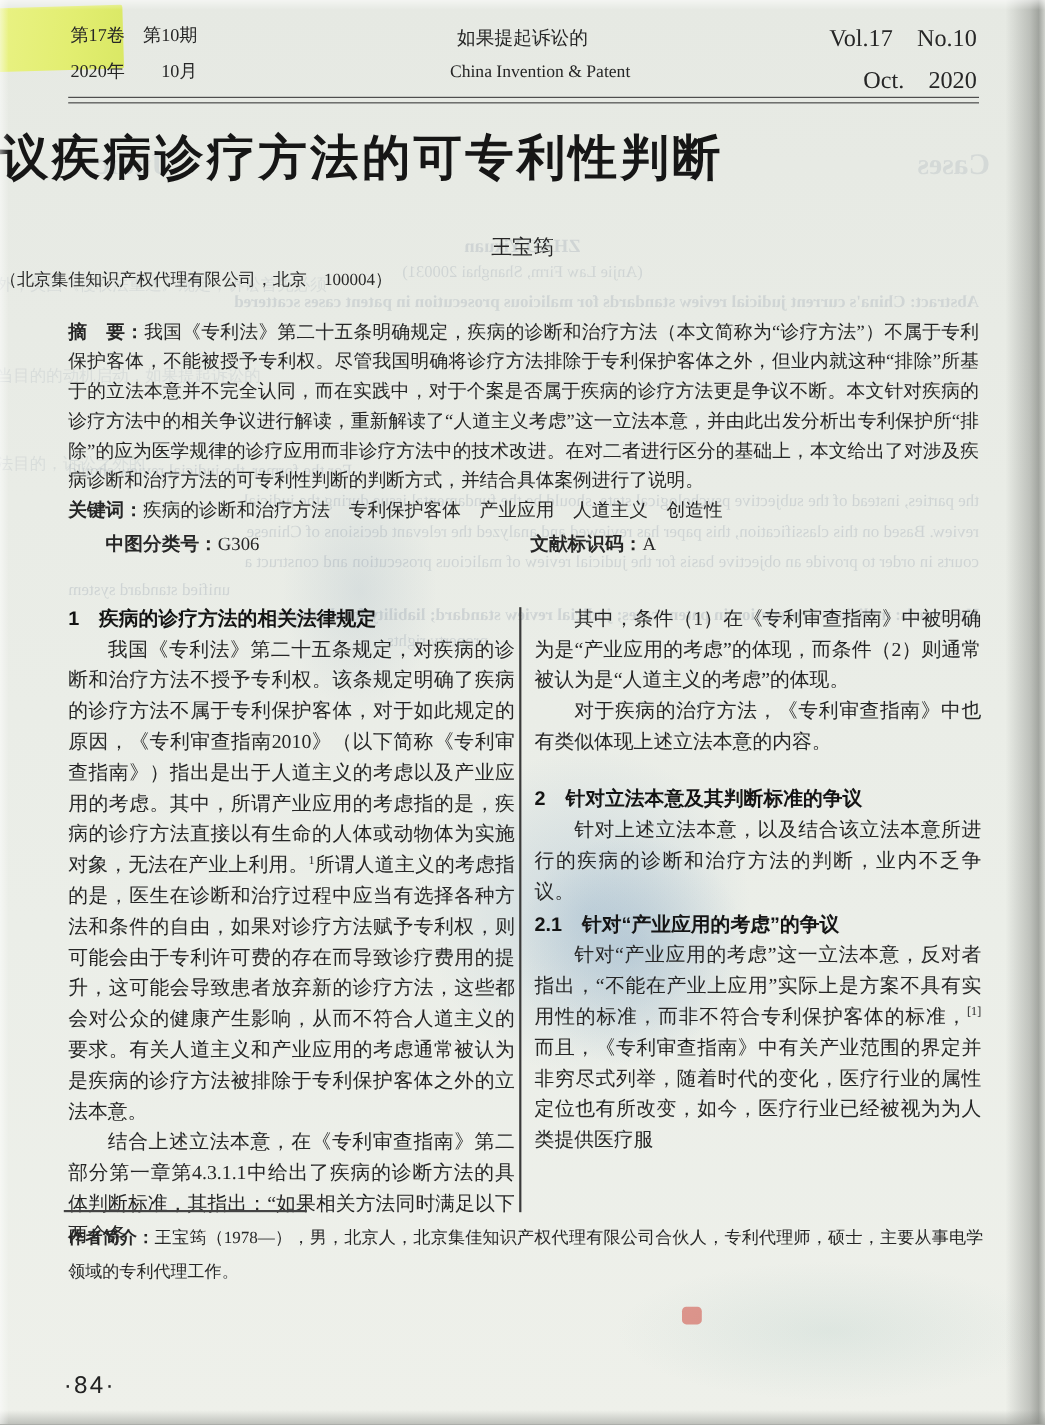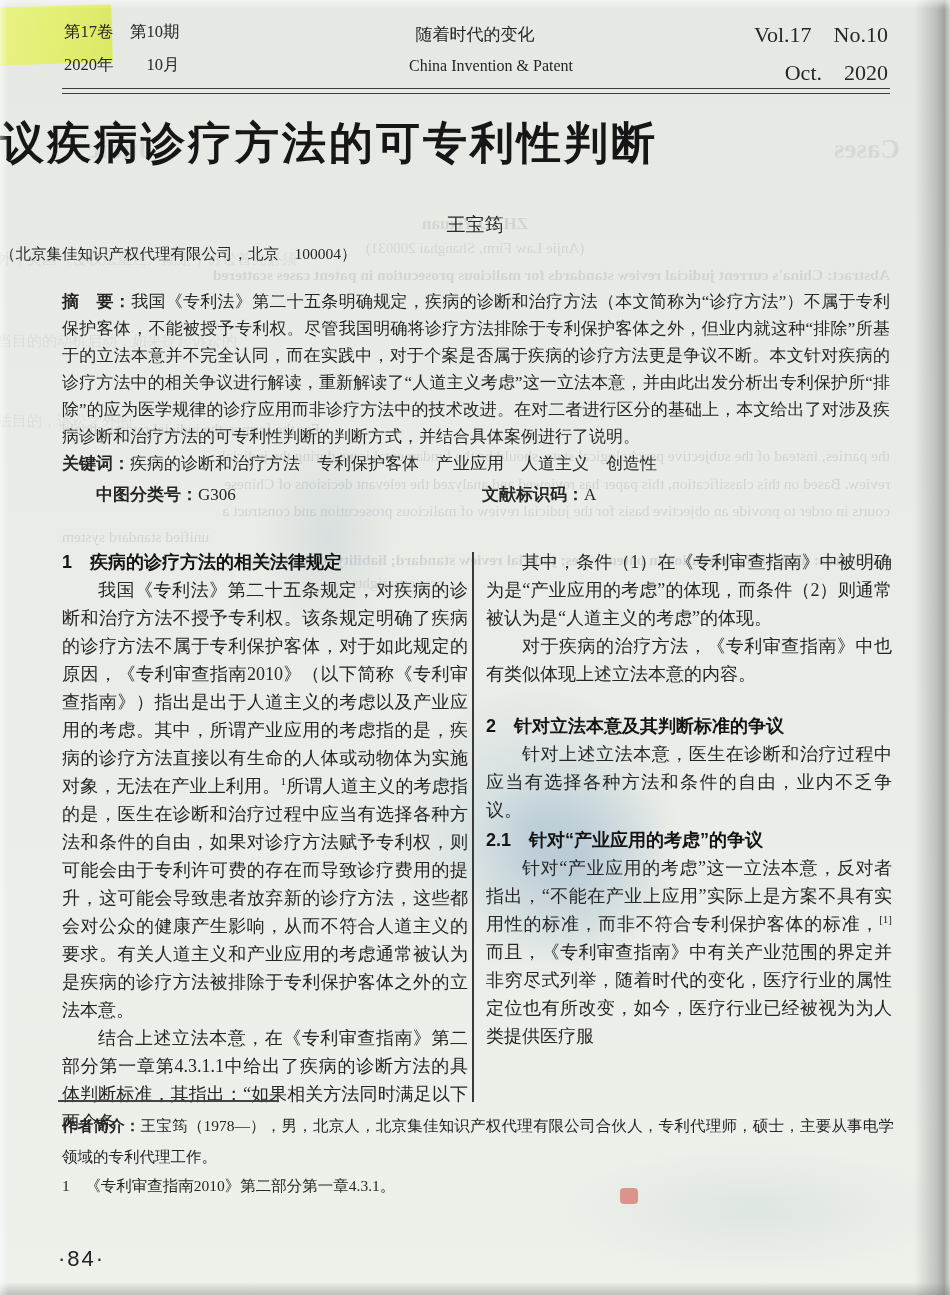--- a/index.html
+++ b/index.html
@@ -74,21 +74,21 @@
   <div class="edge-right"></div>
   <div class="edge-bottom"></div>
   <div class="edge-top"></div>
   <div class="edge-left"></div>
 
   <div class="z-content hdr-left">
     <div>第17卷　第10期</div>
     <div>2020年　　10月</div>
   </div>
   <div class="z-content hdr-center">
-    <div>随着时代的变化</div>
+    <div>如果提起诉讼的</div>
     <div>China Invention &amp; Patent</div>
   </div>
   <div class="z-content hdr-right">
     <div>Vol.17　No.10</div>
     <div>Oct.　2020</div>
   </div>
   <div class="z-content hdr-rule"></div>
 
   <div class="z-content art-title">议疾病诊疗方法的可专利性判断</div>
   <div class="z-content author">王宝筠</div>
@@ -108,28 +108,27 @@
     <p class="ind"><span>我国《专利法》第二十五条规定，对疾病的诊断和治疗方法不授予专利权。该条规定明确了疾病的诊疗方法不属于专利保护客体，对于如此规定的原因，《专利审查指南2010》（以下简称《专利审查指南》）指出是出于人道主义的考虑以及产业应用的考虑。其中，所谓产业应用的考虑指的是，疾病的诊疗方法直接以有生命的人体或动物体为实施对象，无法在产业上利用。</span><sup>1</sup><span>所谓人道主义的考虑指的是，医生在诊断和治疗过程中应当有选择各种方法和条件的自由，如果对诊疗方法赋予专利权，则可能会由于专利许可费的存在而导致诊疗费用的提升，这可能会导致患者放弃新的诊疗方法，这些都会对公众的健康产生影响，从而不符合人道主义的要求。有关人道主义和产业应用的考虑通常被认为是疾病的诊疗方法被排除于专利保护客体之外的立法本意。</span></p>
     <p class="ind">结合上述立法本意，在《专利审查指南》第二部分第一章第4.3.1.1中给出了疾病的诊断方法的具体判断标准，其指出：“如果相关方法同时满足以下两个条</p>
   </div>
 
   <div class="z-content col-divider"></div>
 
   <div class="col col-right">
     <p class="ind">其中，条件（1）在《专利审查指南》中被明确为是“产业应用的考虑”的体现，而条件（2）则通常被认为是“人道主义的考虑”的体现。</p>
     <p class="ind">对于疾病的治疗方法，《专利审查指南》中也有类似体现上述立法本意的内容。</p>
     <p class="sec-head gap-top">2　针对立法本意及其判断标准的争议</p>
-    <p class="ind">针对上述立法本意，医生在诊断和治疗过程中应当有选择各种方法和条件的自由，业内不乏争议。</p>
+    <p class="ind">针对上述立法本意，以及结合该立法本意所进行的疾病的诊断和治疗方法的判断，业内不乏争议。</p>
     <p class="sec-head sub">2.1　针对“产业应用的考虑”的争议</p>
     <p class="ind"><span>针对“产业应用的考虑”这一立法本意，反对者指出，“不能在产业上应用”实际上是方案不具有实用性的标准，而非不符合专利保护客体的标准，</span><sup>[1]</sup><span>而且，《专利审查指南》中有关产业范围的界定并非穷尽式列举，随着时代的变化，医疗行业的属性定位也有所改变，如今，医疗行业已经被视为为人类提供医疗服</span></p>
   </div>
 
   <div class="z-content foot-rule"></div>
   <p class="z-content bio"><b>作者简介：</b><span>王宝筠（1978—），男，北京人，北京集佳知识产权代理有限公司合伙人，专利代理师，硕士，主要从事电学领域的专利代理工作。</span></p>
-  <p class="z-content footnote">1　《专利审查指南2010》第二部分第一章4.3.1。</p>
   <div class="z-content page-num">·84·</div>
 
 <div class="blob" style="left: 385px; top: 680px; width: 300px; height: 300px; background: radial-gradient(rgba(88, 138, 186, 0.22) 0%, rgba(0, 0, 0, 0) 70%);"></div>
     <div class="blob" style="left: 468px; top: 758px; width: 212px; height: 212px; background: radial-gradient(rgba(66, 118, 168, 0.2) 0%, rgba(0, 0, 0, 0) 70%);"></div>
     <div class="blob" style="left: 256px; top: 424px; width: 142px; height: 226px; background: radial-gradient(rgba(110, 140, 170, 0.14) 0%, rgba(0, 0, 0, 0) 70%);"></div>
     <div class="blob" style="left: 558px; top: 1146px; width: 392px; height: 128px; background: radial-gradient(rgba(128, 172, 168, 0.14) 0%, rgba(0, 0, 0, 0) 70%);"></div>
     <div class="blob" style="left: 620px; top: 1188px; width: 18px; height: 16px; background: rgba(205, 60, 48, 0.5); border-radius: 4px;"></div>
     <div class="bleed" style="left: 88px; top: 134px; font-size: 27px; opacity: 0.14; font-weight: 700; transform: scaleX(-1);">Judic</div>
     <div class="bleed" style="left: 834px; top: 134px; font-size: 27px; opacity: 0.14; font-weight: 700; transform: scaleX(-1);">Cases</div>
     <div class="bleed" style="left: 0px; top: 214px; font-size: 17px; opacity: 0.18; font-weight: 700; width: 950px; white-space: normal; text-align: center; transform: scaleX(-1);">ZHAO Yixuan</div>

